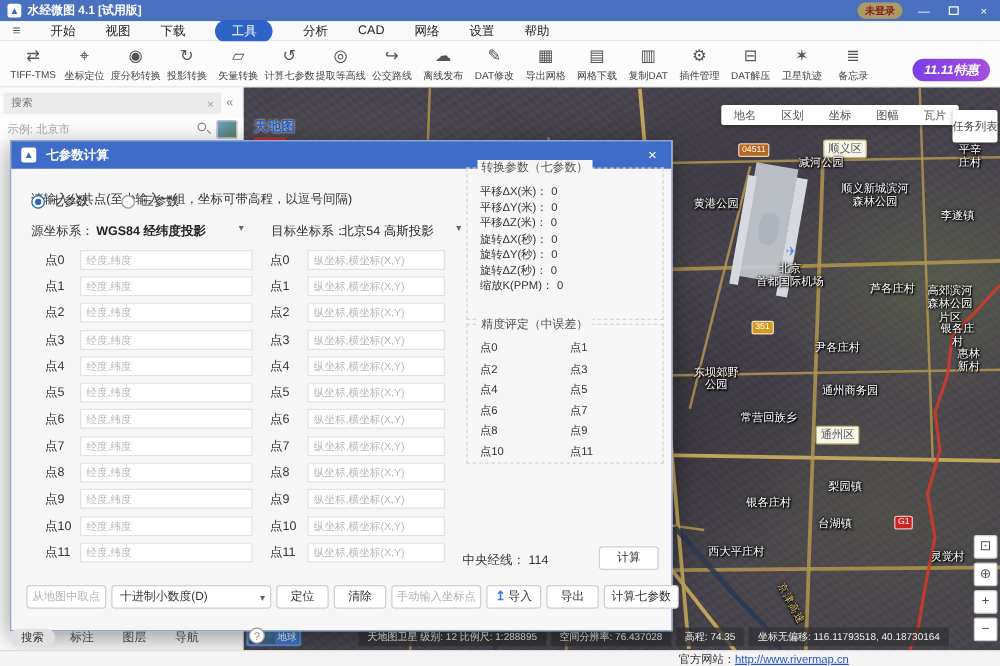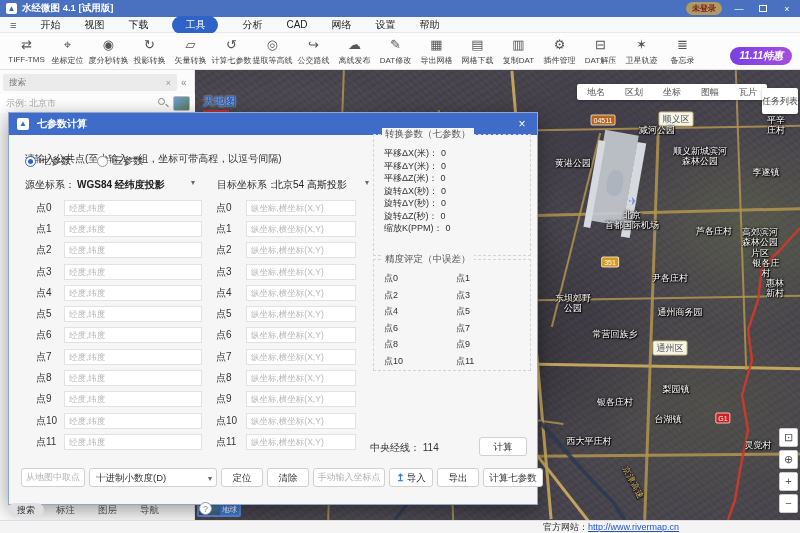--- a/index.html
+++ b/index.html
@@ -302,20 +302,26 @@
   <span class="maplogo">天地图</span>
   <div class="overlaybar">
     <span>地名</span>
     <span>区划</span>
     <span>坐标</span>
     <span>图幅</span>
     <span>瓦片</span>
   </div>
   <div class="taskbox">任务列表</div>
 
+  <div class="statusbar">
+    <span>天地图卫星 级别: 12 比例尺: 1:288895</span>
+    <span>空间分辨率: 76.437028</span>
+    <span>高程: 74.35</span>
+    <span>坐标无偏移: 116.11793518, 40.18730164</span>
+  </div>
 
   <div class="mapctl" style="top:358px;">⊡</div>
   <div class="mapctl" style="top:380px;">⊕</div>
   <div class="mapctl" style="top:402px;">+</div>
   <div class="mapctl" style="top:424px;">−</div>
 
   <div class="globe">
     <span class="gtag">地球</span>
   </div>
 </div>

